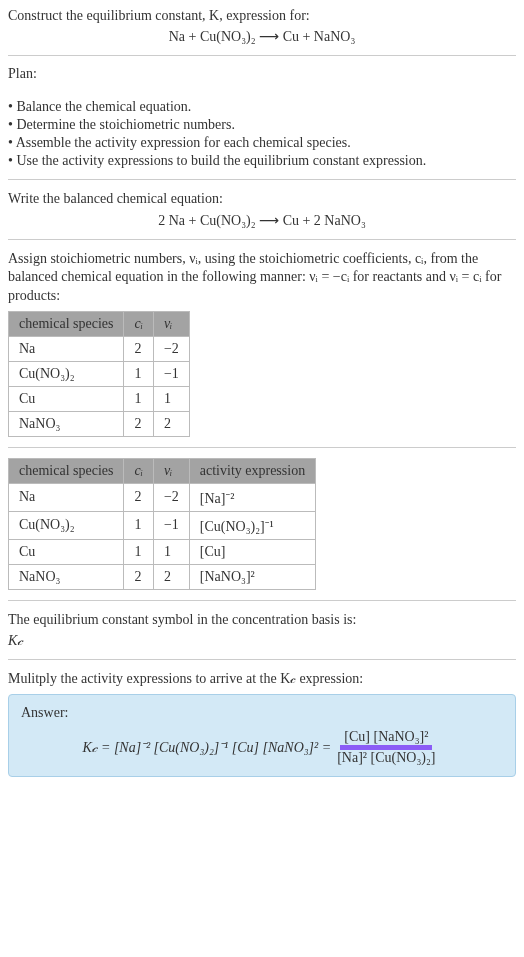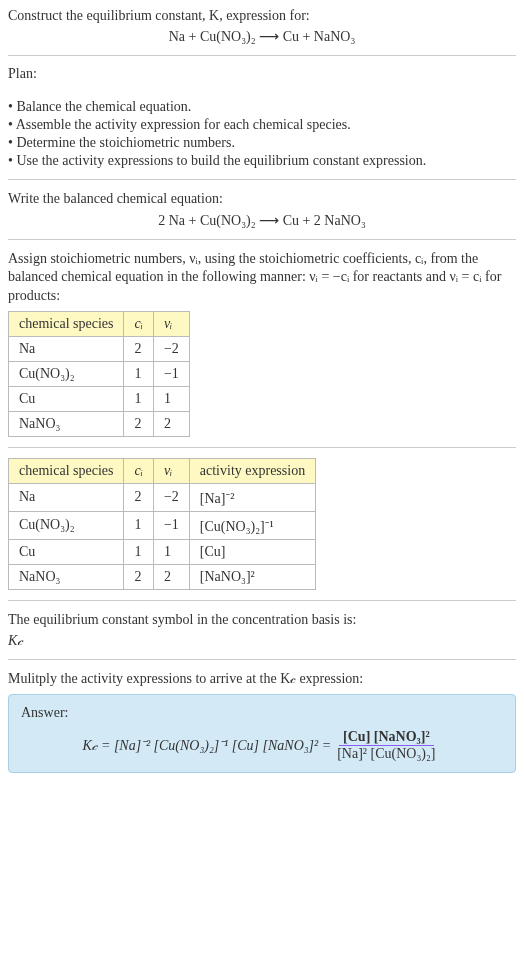--- a/index.html
+++ b/index.html
@@ -14,52 +14,52 @@
     .section { margin-bottom: 8px; }
     .hr { border: none; border-top: 1px solid #ccc; margin: 10px 0; }
     .prompt-line { margin-bottom: 2px; }
     .equation { margin: 4px 0; text-align: center; }
     .plan-head { margin-bottom: 17px; }
     .bullet { margin-left: 0; margin-bottom: 2px; }
     .step-text { margin-bottom: 4px; line-height: 1.3; }
     .italic { font-style: italic; }
     table { border-collapse: collapse; margin: 6px 0; }
     th, td { border: 1px solid #bbb; padding: 4px 10px; text-align: left; }
-    th { font-weight: normal; background: #fef9c3; }
+    th { font-weight: normal; background: #a3a3a3; }
     .answer-box {
       background: #d3e9f6;
       border: 1px solid #a8cfe8;
       border-radius: 4px;
       padding: 10px 12px;
       margin-top: 6px;
     }
     .answer-label { margin-bottom: 8px; }
     .formula-row { display: flex; align-items: center; justify-content: center; flex-wrap: nowrap; }
     .frac { display: inline-flex; flex-direction: column; align-items: center; vertical-align: middle; margin: 0 2px; }
-    .frac .num { border-bottom: 1px solid #8b5cf6; padding: 0 4px; font-weight: bold; }
+    .frac .num { border-bottom: 5px solid #8b5cf6; padding: 0 4px; }
     .frac .den { padding: 0 4px; }
     .nowrap { white-space: nowrap; }
   </style>
 </head>
 <body>
 
 <div class="section">
   <div class="prompt-line">
     <span>Construct the equilibrium constant, K, expression for:</span>
   </div>
   <div class="equation">Na + Cu(NO₃)₂  ⟶  Cu + NaNO₃</div>
 </div>
 
 <hr class="hr">
 
 <div class="section">
   <div class="plan-head">Plan:</div>
   <div class="bullet">• Balance the chemical equation.</div>
+  <div class="bullet">• Determine the stoichiometric numbers.</div>
   <div class="bullet">• Assemble the activity expression for each chemical species.</div>
-  <div class="bullet">• Determine the stoichiometric numbers.</div>
   <div class="bullet">• Use the activity expressions to build the equilibrium constant expression.</div>
 </div>
 
 <hr class="hr">
 
 <div class="section">
   <div class="step-text">Write the balanced chemical equation:</div>
   <div class="equation">2 Na + Cu(NO₃)₂  ⟶  Cu + 2 NaNO₃</div>
 </div>
 

